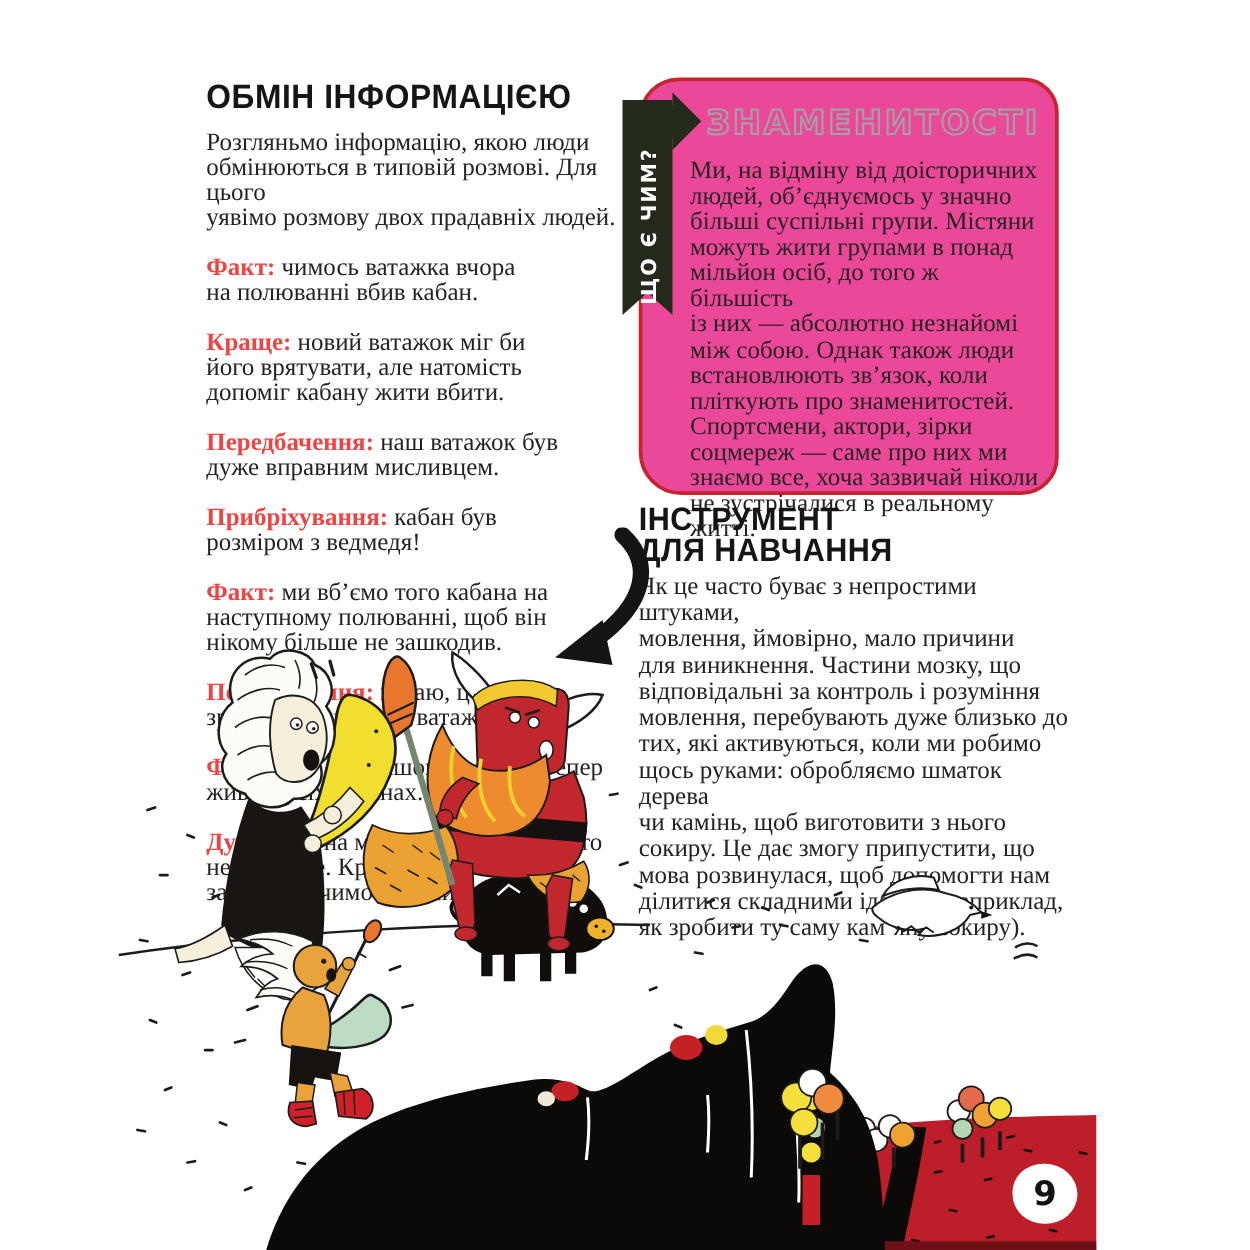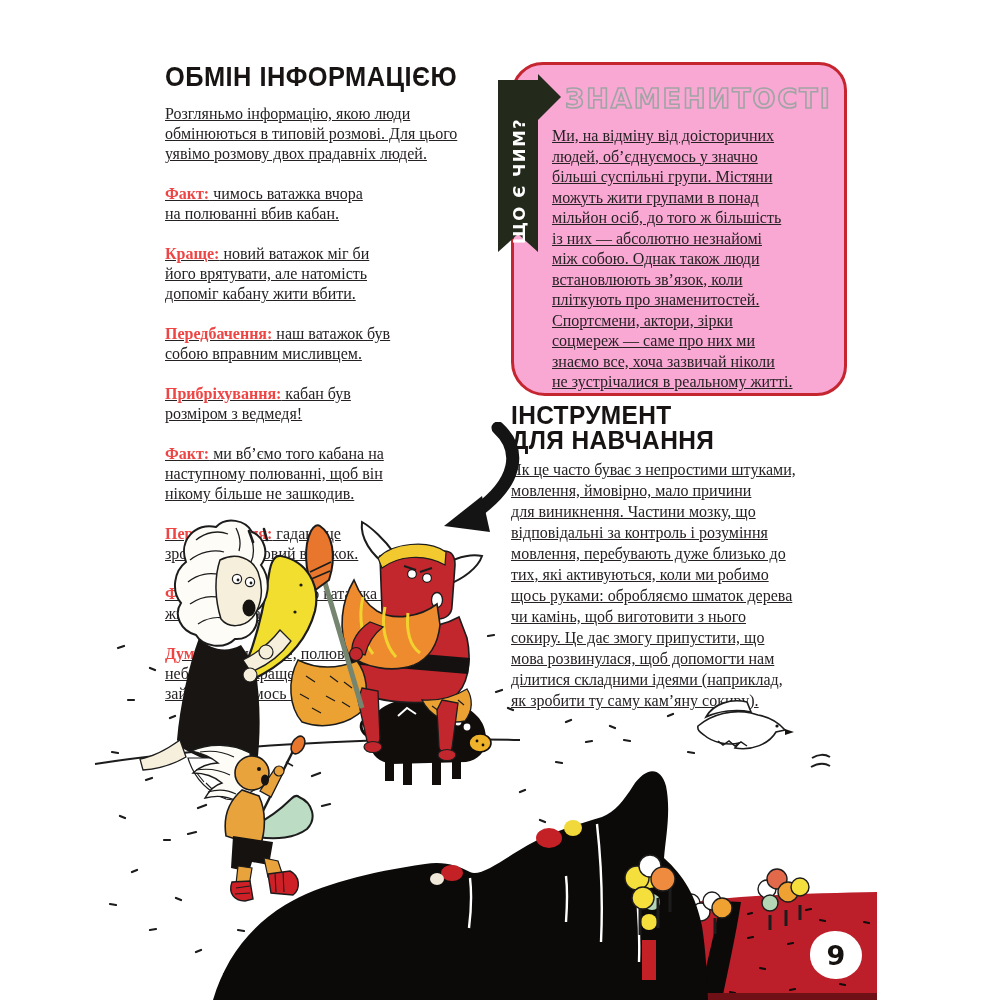--- a/index.html
+++ b/index.html
@@ -3,27 +3,27 @@
 <meta charset="utf-8">
 <style>
   html,body{margin:0;padding:0;background:#ffffff;}
   .page{position:relative;width:1000px;height:1000px;background:#fff;overflow:hidden;
         font-family:"Liberation Serif",serif;color:#262223;}
   
   .left-col{position:absolute;left:165px;top:64px;width:334px;}
   .main-title{margin:0 0 13px 0;font-family:"Liberation Sans",sans-serif;font-weight:700;
               font-size:27px;line-height:1;color:#171413;letter-spacing:.5px;
               transform:scaleX(.94);transform-origin:0 0;white-space:pre-line;}
-  .body-text{font-size:16px;line-height:20px;white-space:pre-line;text-decoration:underline;}
+  .body-text{font-size:20px;line-height:20px;white-space:pre-line;}
   .entry{white-space:pre-line;}
   .lbl{font-weight:700;color:#ef4444;}
   
   .celeb-box{position:absolute;left:511px;top:62px;width:336px;height:334px;box-sizing:border-box;
              border:3.5px solid #c5252f;border-radius:32px 28px 30px 34px;
-             padding:16px 12px 0 38px;background:#f9a8d4;}
+             padding:16px 12px 0 38px;background:#ec4899;}
   .box-title{margin:2px 0 9px 13px;font-family:"DejaVu Sans",sans-serif;font-weight:700;
              font-size:27px;letter-spacing:2px;color:#a4a8a7;}
   @supports (-webkit-text-stroke:1px #000){
     .box-title{color:transparent;-webkit-text-stroke:1.6px #a0a4a4;}
   }
   .box-body{line-height:20.5px;margin-top:12px;}
   
   .ribbon{position:absolute;left:484px;top:66px;width:90px;height:200px;}
   .ribbon text{font-family:"DejaVu Sans",sans-serif;font-weight:700;font-size:16.5px;fill:#fff;}
   
@@ -49,21 +49,21 @@
     <div class="body-text">Розгляньмо інформацію, якою люди
 обмінюються в типовій розмові. Для цього
 уявімо розмову двох прадавніх людей.</div>
     <div class="body-text">
       <div class="entry"><span class="lbl">Факт:</span><span> чимось ватажка вчора
 на полюванні вбив кабан.</span></div>
       <div class="entry"><span class="lbl">Краще:</span><span> новий ватажок міг би
 його врятувати, але натомість
 допоміг кабану жити вбити.</span></div>
       <div class="entry"><span class="lbl">Передбачення:</span><span> наш ватажок був
-собою вправним мисливцем.</span></div>
+дуже вправним мисливцем.</span></div>
       <div class="entry"><span class="lbl">Прибріхування:</span><span> кабан був
 розміром з ведмедя!</span></div>
       <div class="entry"><span class="lbl">Факт:</span><span> ми вб’ємо того кабана на
 наступному полюванні, щоб він
 нікому більше не зашкодив.</span></div>
       <div class="entry"><span class="lbl">Передбачення:</span><span> гадаю, це
 зробить наш новий ватажок.</span></div>
       <div class="entry"><span class="lbl">Фантазія:</span><span> дух нашого ватажка тепер
 живе в усіх кабанах.</span></div>
       <div class="entry"><span class="lbl">Думка:</span><span> як на мене, полювання надто

